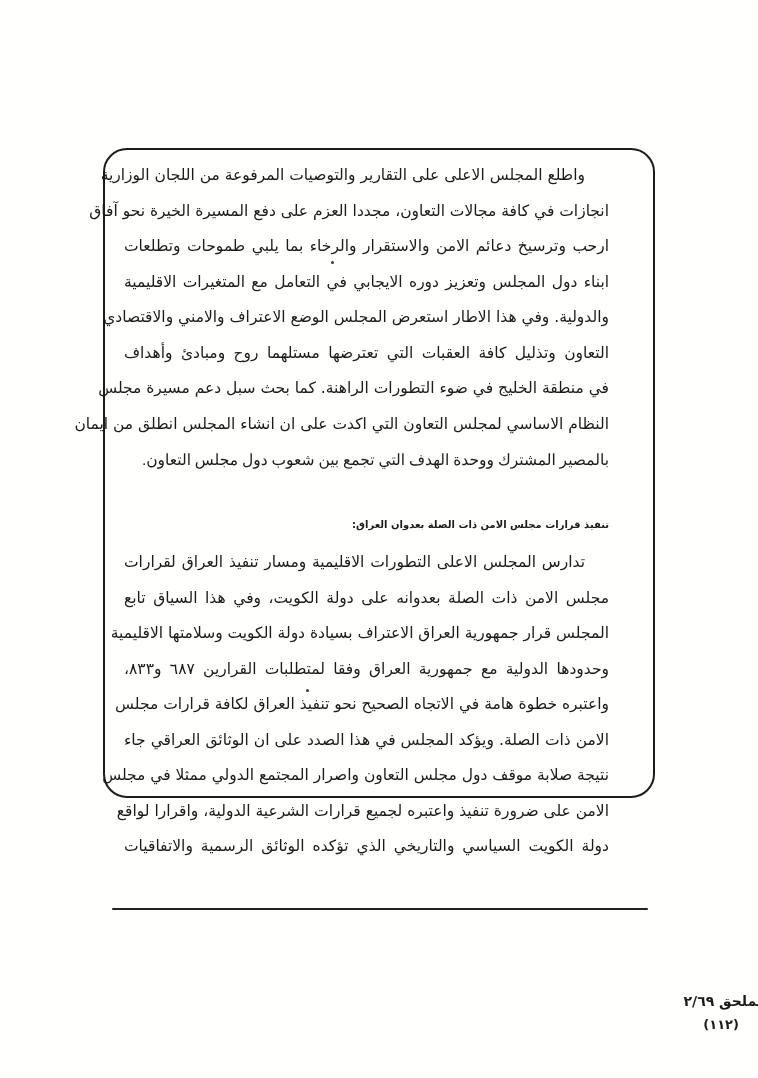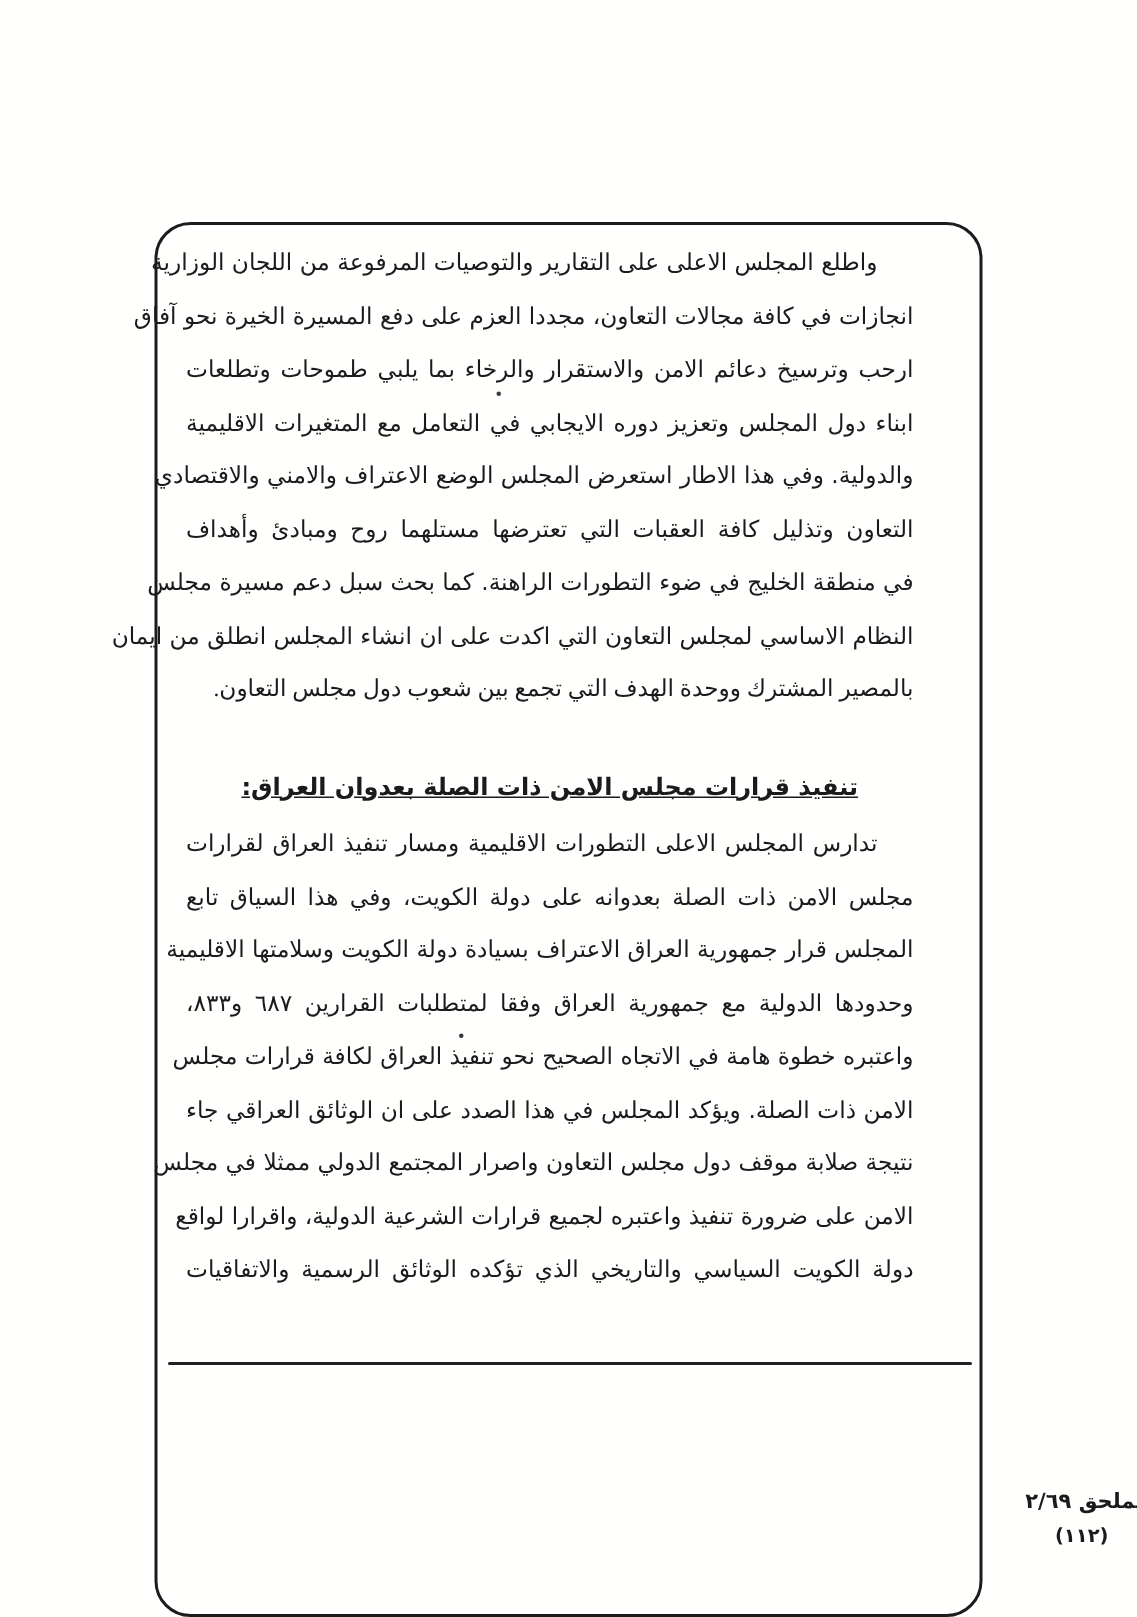--- a/index.html
+++ b/index.html
@@ -18,21 +18,21 @@
   .page {
     position: absolute;
     inset: 0;
     background: #fffffd;
   }
   .doc-box {
     position: absolute;
     left: 103px;
     top: 148px;
     width: 552px;
-    height: 930px;
+    height: 650px;
     box-sizing: border-box;
     border: 2px solid #1c1c1c;
     border-radius: 24px;
     padding: 8px 44px 0 19px;
     background: transparent;
   }
   .para { margin: 0; }
   .line {
     direction: rtl;
     unicode-bidi: plaintext;
@@ -45,24 +45,23 @@
     white-space: nowrap;
     overflow: visible;
   }
   .line.indent { padding-right: 24px; }
   .line.endline { text-align-last: right; font-family: Liberation Serif, serif; }
   .heading {
     direction: rtl;
     margin: 29px 0 3px 0;
     height: 35.5px;
     line-height: 35.5px;
-    font-size: 16px;
+    font-size: 10px;
     font-weight: bold;
-    text-align: center;
-    text-decoration: underline;
+    text-align: right;
   }
   .bottom-artifact {
     position: absolute;
     left: 112px;
     top: 908px;
     width: 536px;
     height: 2px;
     background: #222222;
     border-radius: 1px;
   }

